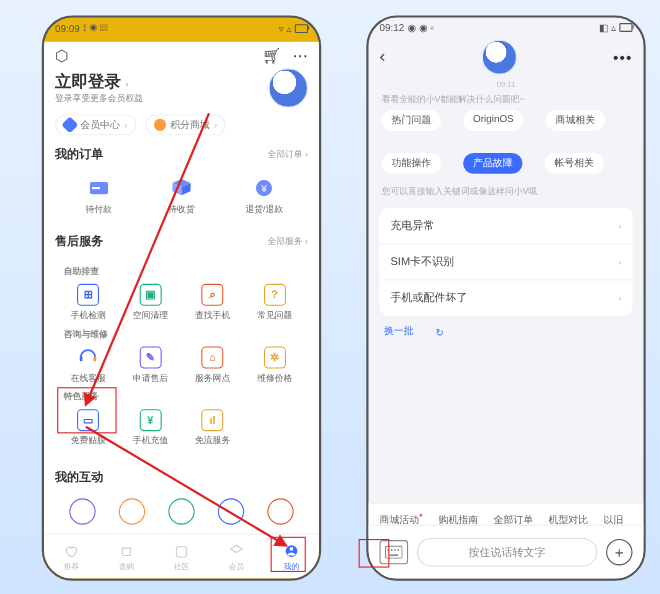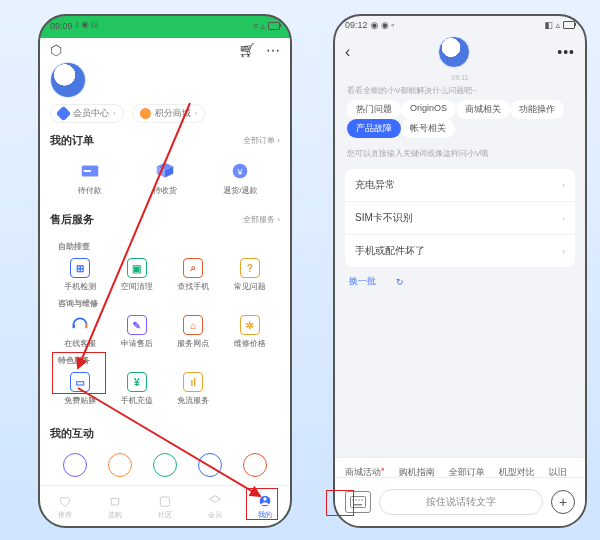--- a/index.html
+++ b/index.html
@@ -1,17 +1,17 @@
 <!DOCTYPE html>
 <html><head>
 <meta charset="utf-8">
 <style>
   html,body{margin:0;padding:0;width:600px;height:540px;background:linear-gradient(180deg,#e8f2ff 0%,#cfe4ff 100%);font-family:-apple-system,"Segoe UI",sans-serif;color:#333;overflow:hidden}
   .stage{position:relative;width:600px;height:540px}
-  .phone{position:absolute;width:250px;height:510px;border:2px solid #555;border-radius:28px;background:#22c55e;overflow:hidden}
+  .phone{position:absolute;width:250px;height:510px;border:2px solid #555;border-radius:28px;background:#eab308;overflow:hidden}
   .phone.left{left:38px;top:14px}
   .phone.right{left:333px;top:14px}
   .status{display:flex;justify-content:space-between;align-items:center;font-size:9px;color:#555;padding:4px 10px 0}
   .status .ico{display:flex;gap:3px;align-items:center}
   .sbar{width:10px;height:6px;border:1px solid #555;border-radius:1px;position:relative}
   .sbar::after{content:"";position:absolute;right:-2px;top:1px;width:1px;height:3px;background:#555}
   .topbar{display:flex;justify-content:space-between;align-items:center;padding:4px 10px}
   .login{padding:0 10px;display:flex;justify-content:space-between;align-items:center}
   .login h2{font-size:15px;margin:0;font-weight:700}
   .login .sub{font-size:8px;color:#888}
@@ -35,21 +35,21 @@
   .bnav{position:absolute;bottom:0;left:0;right:0;height:40px;background:#fff;display:flex;justify-content:space-around;align-items:center;border-top:1px solid #eee}
   .bitem{display:flex;flex-direction:column;align-items:center;gap:1px;font-size:7px;color:#bbb}
   .bitem.act{color:#3b6cff}
   .bic{width:16px;height:16px}
   
   .rtop{display:flex;align-items:center;justify-content:space-between;padding:6px 10px}
   .ravatar{width:30px;height:30px;border-radius:50%;background:radial-gradient(circle at 40% 35%,#fff 35%,#4a78e0 36%);border:1px solid #dbe5ff}
   .ts{font-size:7px;color:#bbb;text-align:center}
   .bubble{margin:6px 10px 4px 26px;background:#fff;border-radius:8px;padding:8px;font-size:10px;line-height:1.45;color:#444;position:relative}
   .hint{font-size:8px;color:#aaa;padding:4px 12px}
-  .chiprow{display:flex;flex-wrap:wrap;gap:0;padding:0 12px}
+  .chiprow{display:flex;flex-wrap:wrap;gap:20px;padding:0 12px}
   .chip{font-size:9px;color:#555;background:#fff;border-radius:12px;padding:3px 9px}
   .chip.act{background:#3b6cff;color:#fff}
   .listc{margin:6px 10px;background:#fff;border-radius:8px}
   .lr{display:flex;justify-content:space-between;align-items:center;font-size:10px;color:#444;padding:9px 10px;border-bottom:1px solid #f3f3f3}
   .lr:last-child{border-bottom:none}
   .chg{font-size:9px;color:#3b6cff;padding:2px 14px;display:flex;align-items:center;gap:20px}
   .btabs{position:absolute;bottom:40px;left:0;right:0;height:28px;background:#fff;display:flex;align-items:center;gap:14px;padding:0 10px;font-size:9px;color:#666;border-top:1px solid #eee;overflow:hidden}
   .ibar{position:absolute;bottom:0;left:0;right:0;height:40px;background:#fff;display:flex;align-items:center;gap:8px;padding:4px 10px;border-top:1px solid #eee}
   .kbtn{width:24px;height:20px;border:1.2px solid #888;border-radius:3px;display:flex;align-items:center;justify-content:center}
   .ifield{flex:1;height:24px;border:1px solid #ddd;border-radius:14px;display:flex;align-items:center;justify-content:center;font-size:10px;color:#888}
@@ -76,20 +76,24 @@
     </div>
     <div class="scroll-left white">
       <div class="topbar">
         <span style="font-size:14px;color:#555">⬡</span>
         <span style="display:flex;gap:10px;align-items:center">
           <span style="font-size:14px">🛒︎</span>
           <span style="font-size:14px">⋯</span>
         </span>
       </div>
       <div class="login">
+        <div>
+          <h2><span>立即登录</span> <span class="chev">›</span></h2>
+          <div class="sub">登录享受更多会员权益</div>
+        </div>
         <div class="avatar"></div>
       </div>
       <div class="pillrow">
         <div class="pill">
             <span class="dia" style="background:#4a78ff"></span>
             <span>会员中心</span>
             <span class="chev">›</span>
           </div>
         <div class="pill">
             <span class="dia" style="background:#ff9a3b;border-radius:50%"></span>

